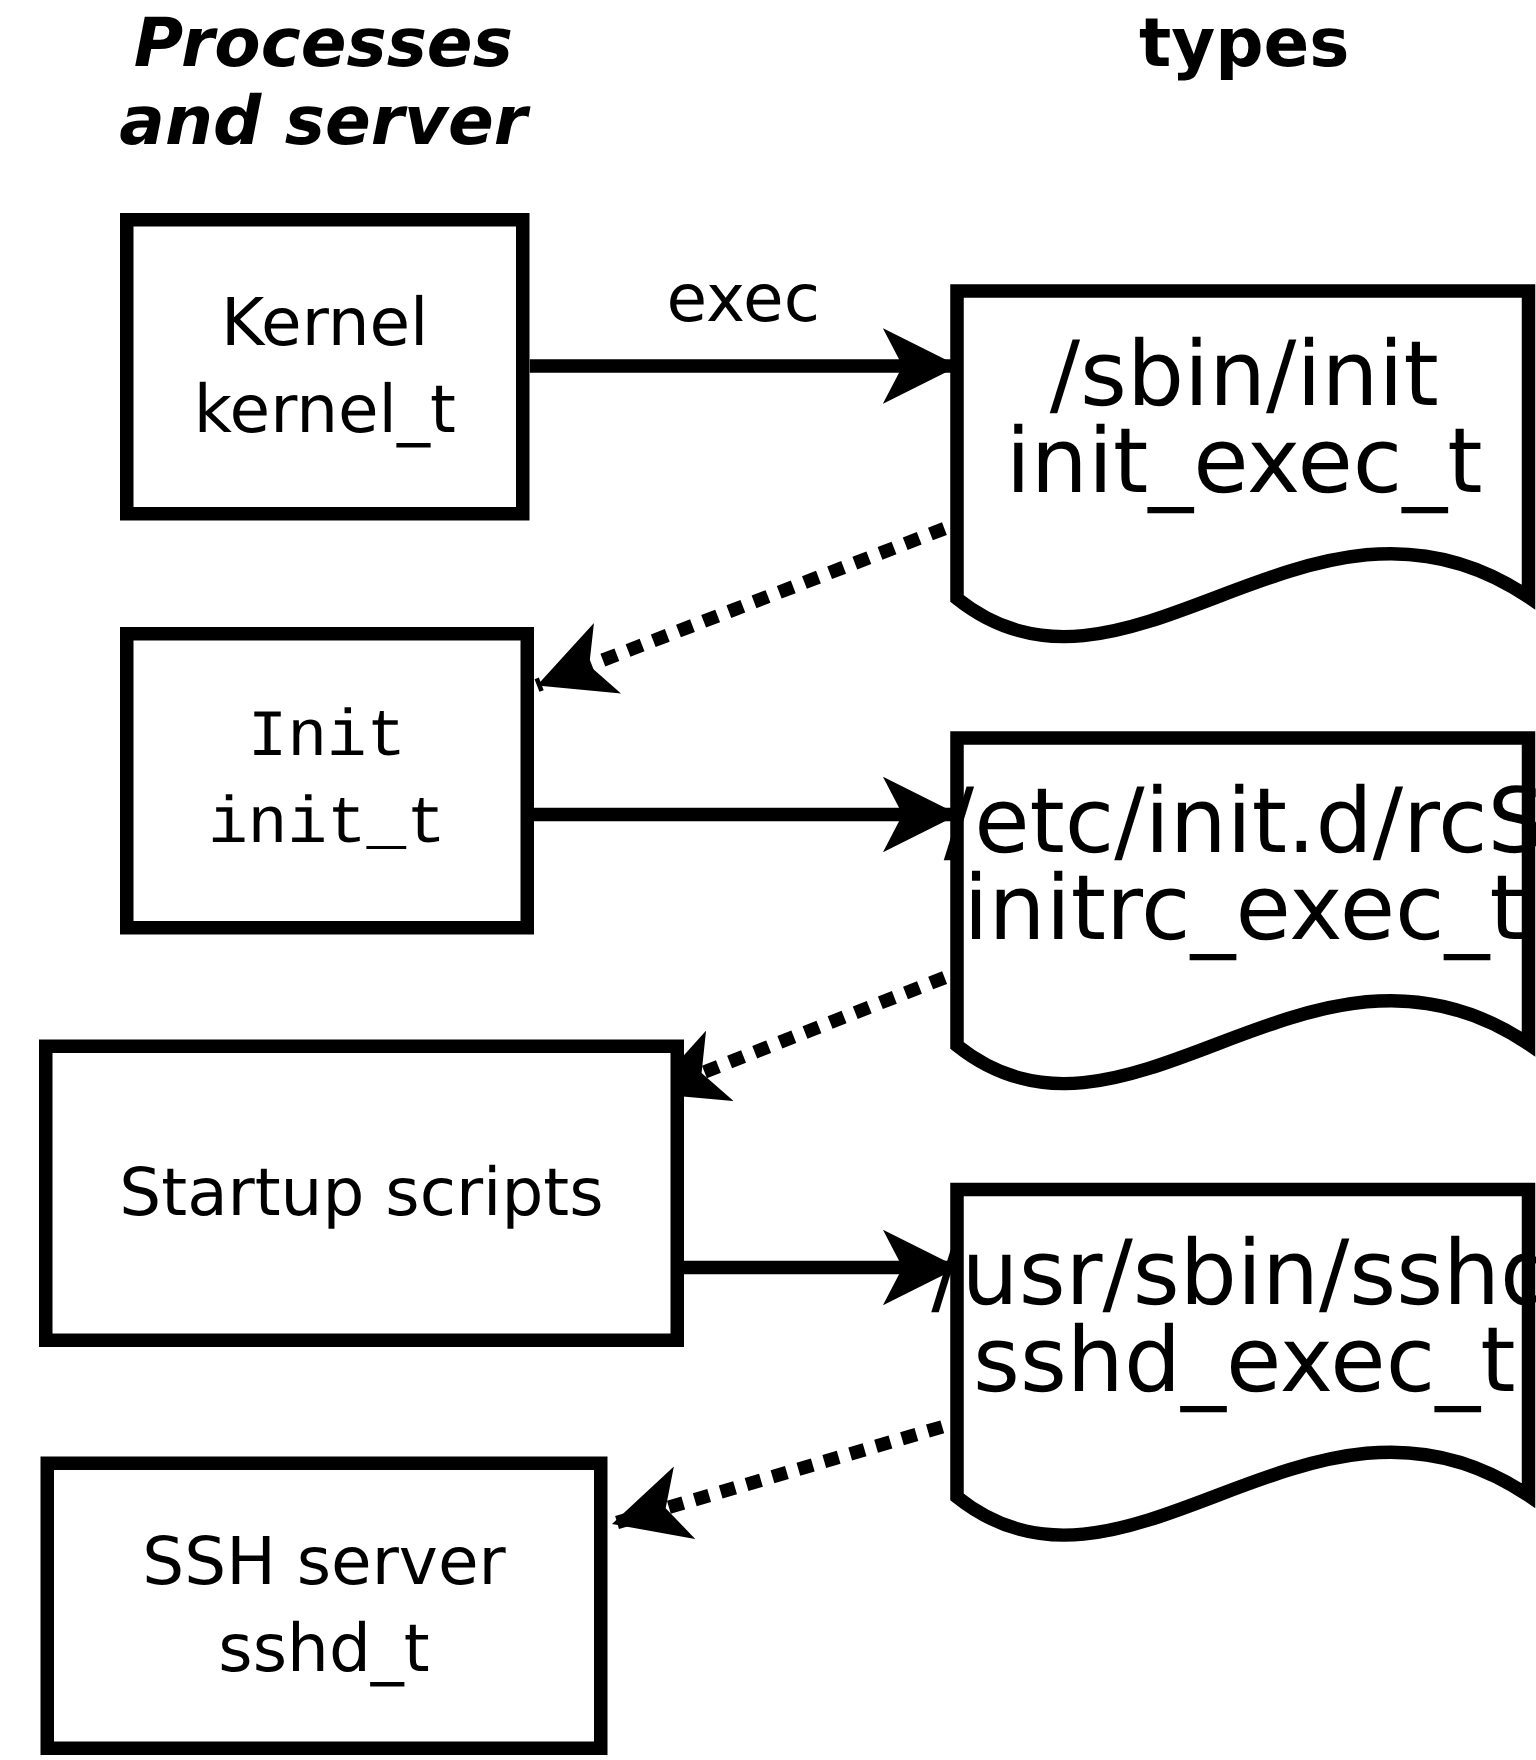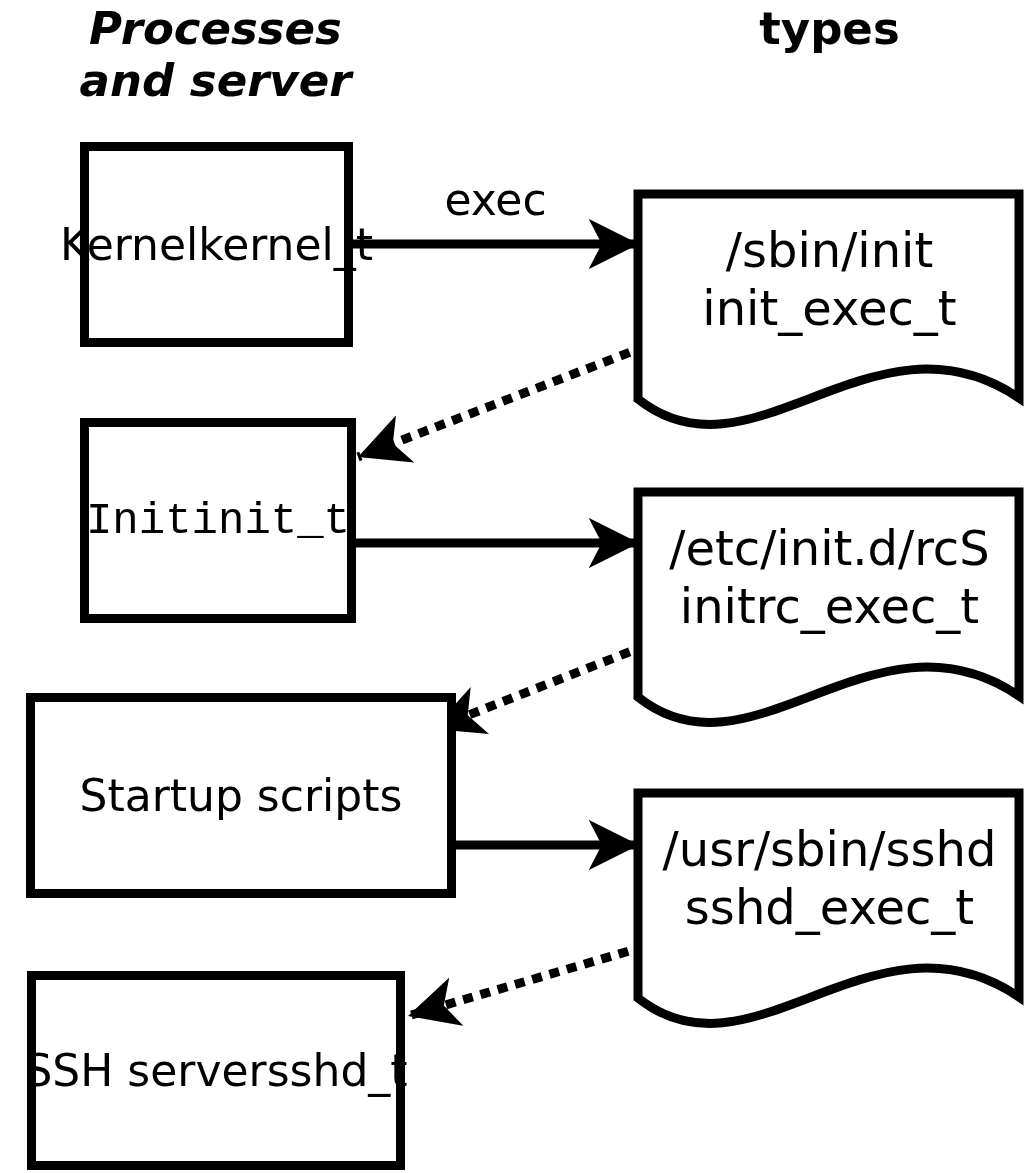--- a/index.html
+++ b/index.html
@@ -7,26 +7,26 @@
     position:relative;width:1024px;height:1173px;background:#ffffff;
     font-family:"DejaVu Sans",sans-serif;color:#000;overflow:hidden;
   }
   .edges{position:absolute;left:0;top:0;width:1024px;height:1173px;}
   .hdr{
     position:absolute;text-align:center;font-weight:bold;
     font-size:45px;line-height:52px;white-space:nowrap;
   }
   .pbox{
     position:absolute;box-sizing:border-box;border:9px solid #000;background:#fff;
-    display:flex;flex-direction:row;align-items:center;justify-content:center;
+    display:flex;flex-direction:column;align-items:center;justify-content:center;
     font-size:44px;line-height:58px;text-align:center;white-space:nowrap;
   }
   .doctext{
     position:absolute;display:flex;flex-direction:column;align-items:center;justify-content:center;
-    font-size:48px;line-height:58px;text-align:center;white-space:nowrap;width:383px;height:170px;
+    font-size:60px;line-height:58px;text-align:center;white-space:nowrap;width:383px;height:170px;
   }
   .edge-label{
     position:absolute;font-size:44px;line-height:48px;text-align:center;white-space:nowrap;
   }
 </style>
 </head>
 <body>
 
 <div class="canvas">
 

